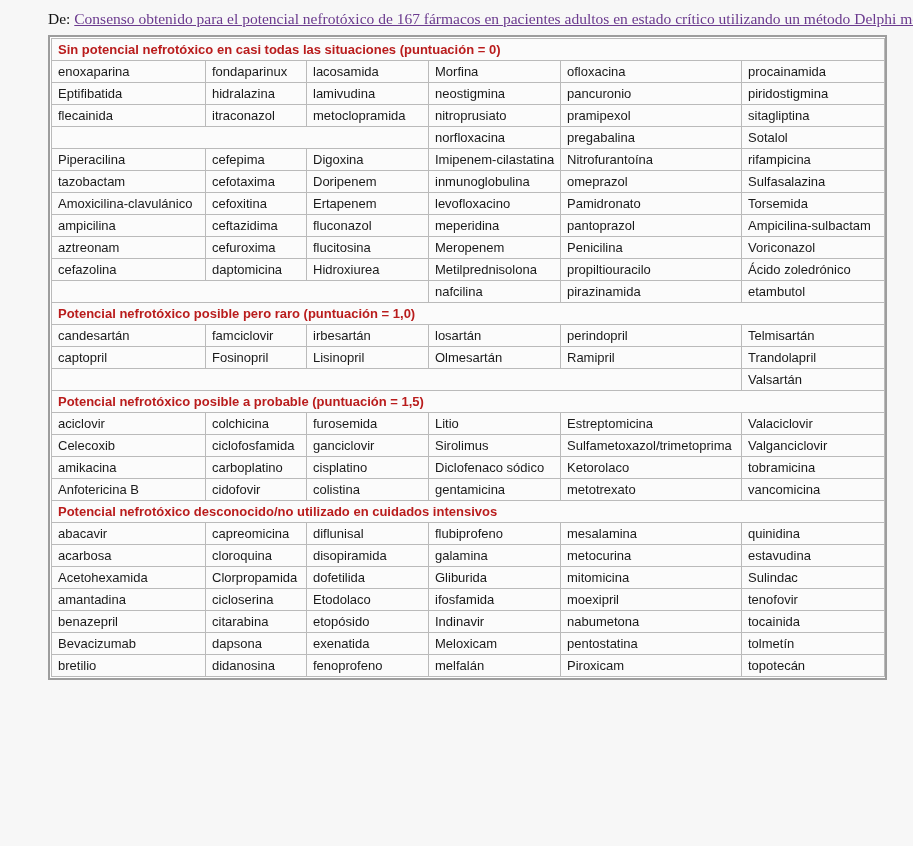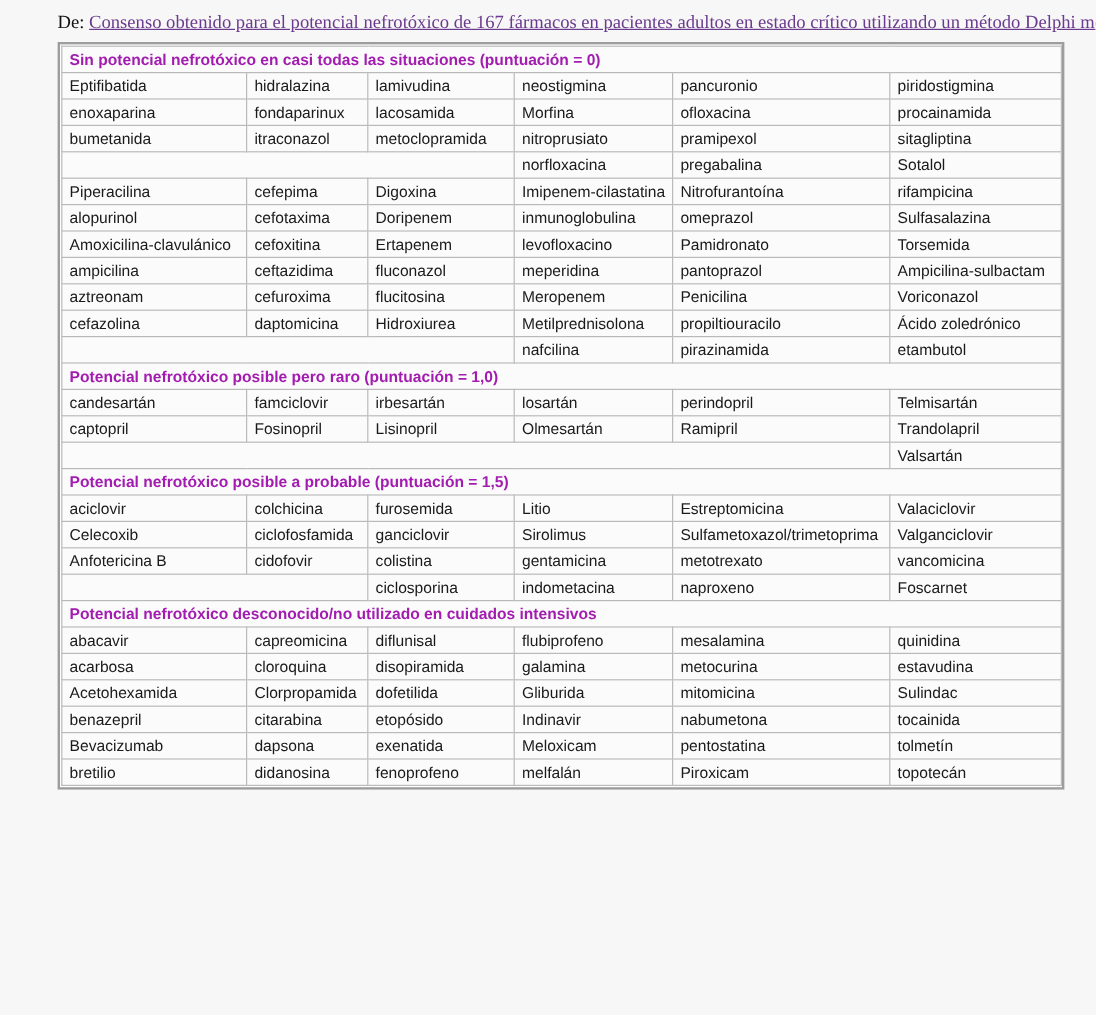--- a/index.html
+++ b/index.html
@@ -47,21 +47,21 @@
     background: #fbfbfb;
     padding: 3px 6px 3px 6px;
     height: 14px;
     line-height: 15px;
     overflow: hidden;
     white-space: nowrap;
     vertical-align: middle;
   }
   table.drug-table td.section-header {
     font-weight: bold;
-    color: #a21caf;
+    color: #b91c1c;
   }
 </style>
 </head>
 <body>
 
 <div class="page">
   <p class="source-line"><span>De:</span> <a href="#" style="color: rgb(107, 58, 142);">Consenso obtenido para el potencial nefrotóxico de 167 fármacos en pacientes adultos en estado crítico utilizando un método Delphi modificado</a></p>
 
   <div class="table-frame">
     <table class="drug-table">
@@ -71,37 +71,37 @@
           <col style="width: 122px;">
           <col style="width: 132px;">
           <col style="width: 181px;">
           <col style="width: 143px;">
         </colgroup>
       <tbody>
           <tr>
             <td class="section-header" colspan="6">Sin potencial nefrotóxico en casi todas las situaciones (puntuación = 0)</td>
           </tr>
           <tr>
+            <td>enoxaparina</td>
+            <td>fondaparinux</td>
+            <td>lacosamida</td>
+            <td>Morfina</td>
+            <td>ofloxacina</td>
+            <td>procainamida</td>
+          </tr>
+          <tr>
             <td>Eptifibatida</td>
             <td>hidralazina</td>
             <td>lamivudina</td>
             <td>neostigmina</td>
             <td>pancuronio</td>
             <td>piridostigmina</td>
           </tr>
           <tr>
-            <td>enoxaparina</td>
-            <td>fondaparinux</td>
-            <td>lacosamida</td>
-            <td>Morfina</td>
-            <td>ofloxacina</td>
-            <td>procainamida</td>
-          </tr>
-          <tr>
-            <td>bumetanida</td>
+            <td>flecainida</td>
             <td>itraconazol</td>
             <td>metoclopramida</td>
             <td>nitroprusiato</td>
             <td>pramipexol</td>
             <td>sitagliptina</td>
           </tr>
           <tr>
             <td colspan="3"></td>
             <td>norfloxacina</td>
             <td>pregabalina</td>
@@ -109,21 +109,21 @@
           </tr>
           <tr>
             <td>Piperacilina</td>
             <td>cefepima</td>
             <td>Digoxina</td>
             <td>Imipenem-cilastatina</td>
             <td>Nitrofurantoína</td>
             <td>rifampicina</td>
           </tr>
           <tr>
-            <td>alopurinol</td>
+            <td>tazobactam</td>
             <td>cefotaxima</td>
             <td>Doripenem</td>
             <td>inmunoglobulina</td>
             <td>omeprazol</td>
             <td>Sulfasalazina</td>
           </tr>
           <tr>
             <td>Amoxicilina-clavulánico</td>
             <td>cefoxitina</td>
             <td>Ertapenem</td>
@@ -197,35 +197,36 @@
           </tr>
           <tr>
             <td>Celecoxib</td>
             <td>ciclofosfamida</td>
             <td>ganciclovir</td>
             <td>Sirolimus</td>
             <td>Sulfametoxazol/trimetoprima</td>
             <td>Valganciclovir</td>
           </tr>
           <tr>
+            <td>amikacina</td>
+            <td>carboplatino</td>
+            <td>cisplatino</td>
+            <td>Diclofenaco sódico</td>
+            <td>Ketorolaco</td>
+            <td>tobramicina</td>
+          </tr>
+          <tr>
             <td>Anfotericina B</td>
             <td>cidofovir</td>
             <td>colistina</td>
             <td>gentamicina</td>
             <td>metotrexato</td>
             <td>vancomicina</td>
           </tr>
           <tr>
-            <td colspan="2"></td>
-            <td>ciclosporina</td>
-            <td>indometacina</td>
-            <td>naproxeno</td>
-            <td>Foscarnet</td>
-          </tr>
-          <tr>
             <td class="section-header" colspan="6">Potencial nefrotóxico desconocido/no utilizado en cuidados intensivos</td>
           </tr>
           <tr>
             <td>abacavir</td>
             <td>capreomicina</td>
             <td>diflunisal</td>
             <td>flubiprofeno</td>
             <td>mesalamina</td>
             <td>quinidina</td>
           </tr>
@@ -239,20 +240,28 @@
           </tr>
           <tr>
             <td>Acetohexamida</td>
             <td>Clorpropamida</td>
             <td>dofetilida</td>
             <td>Gliburida</td>
             <td>mitomicina</td>
             <td>Sulindac</td>
           </tr>
           <tr>
+            <td>amantadina</td>
+            <td>cicloserina</td>
+            <td>Etodolaco</td>
+            <td>ifosfamida</td>
+            <td>moexipril</td>
+            <td>tenofovir</td>
+          </tr>
+          <tr>
             <td>benazepril</td>
             <td>citarabina</td>
             <td>etopósido</td>
             <td>Indinavir</td>
             <td>nabumetona</td>
             <td>tocainida</td>
           </tr>
           <tr>
             <td>Bevacizumab</td>
             <td>dapsona</td>

